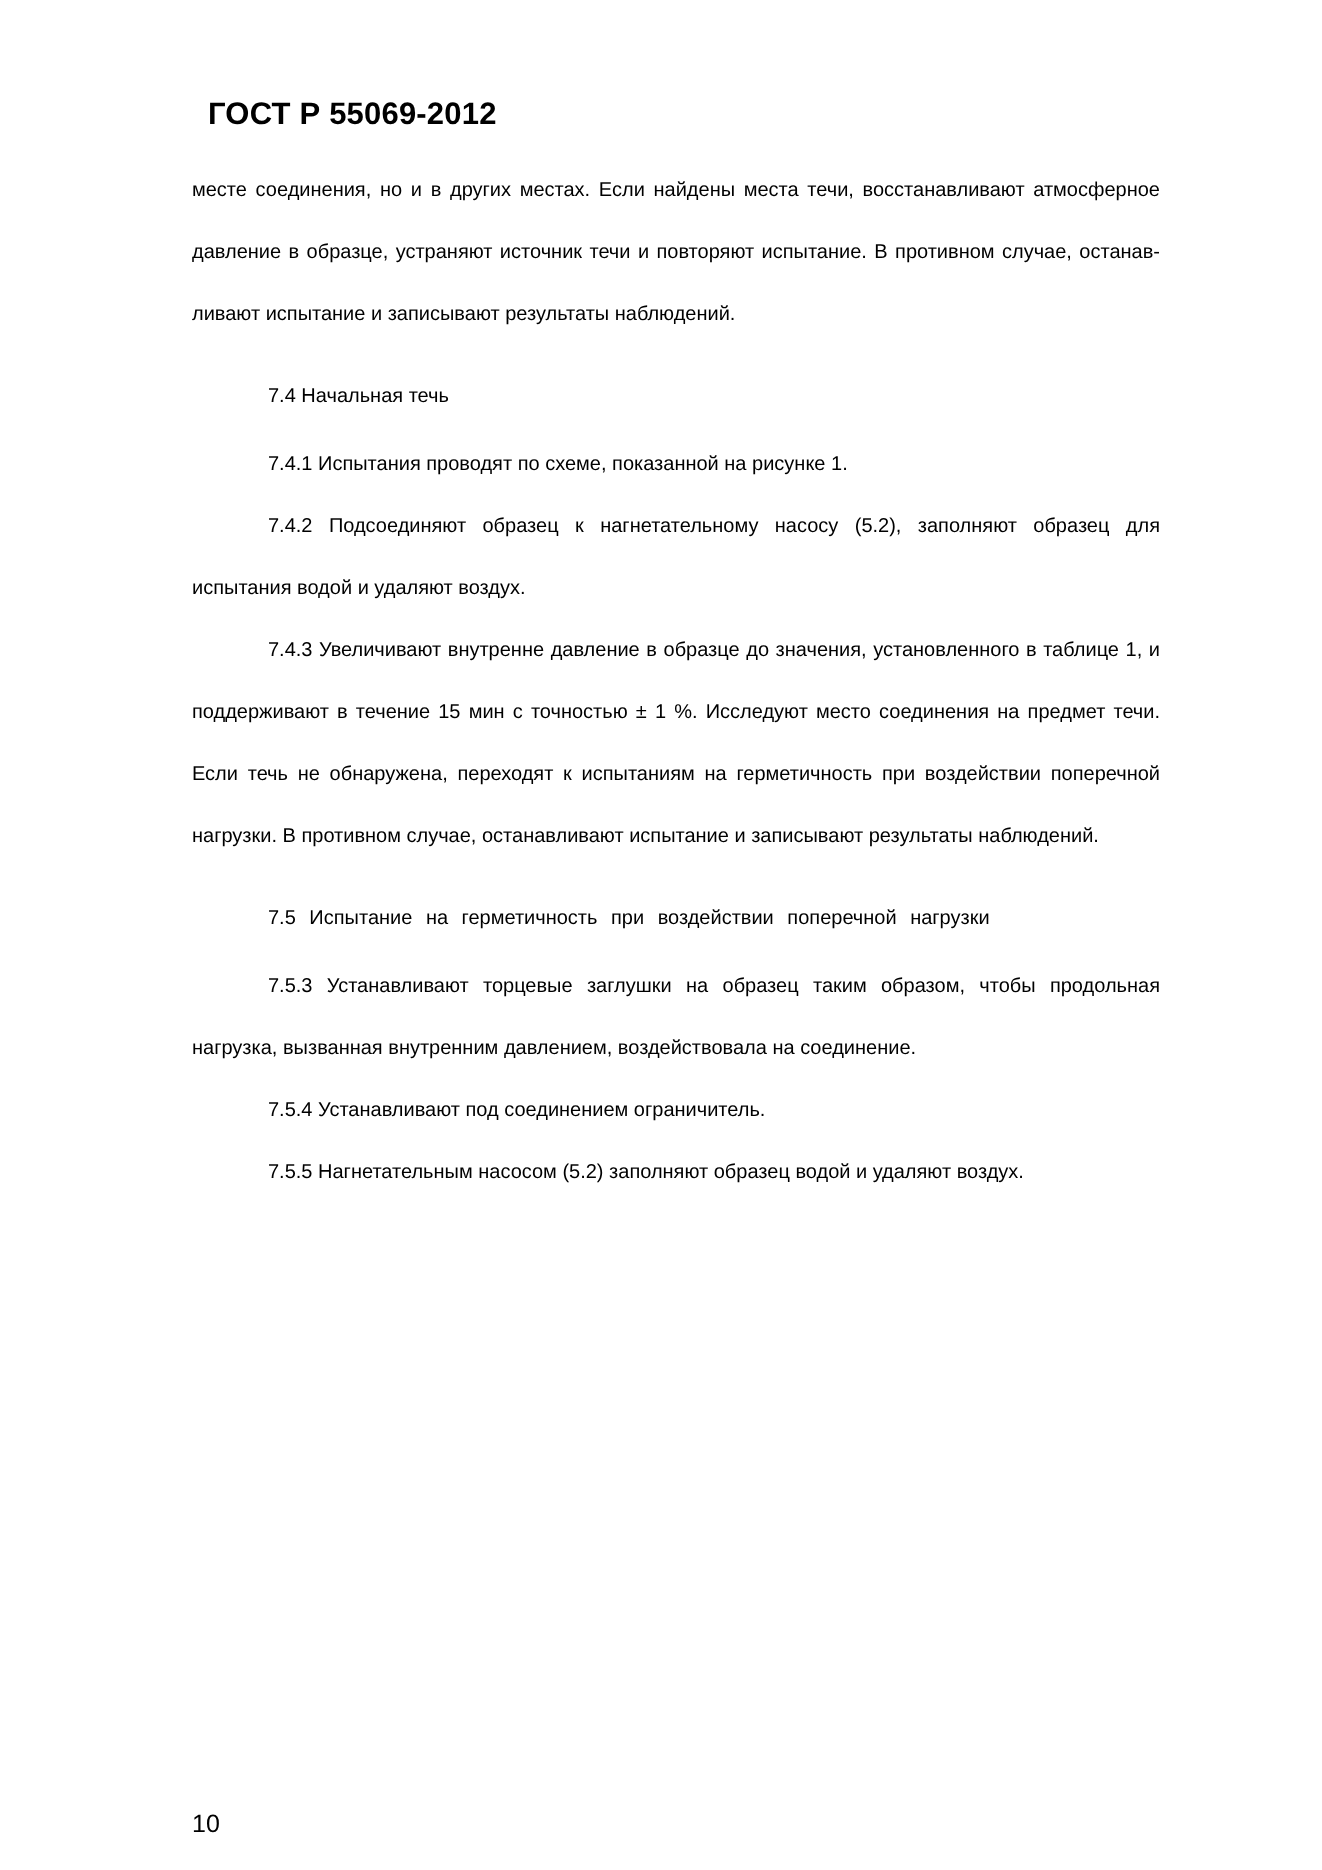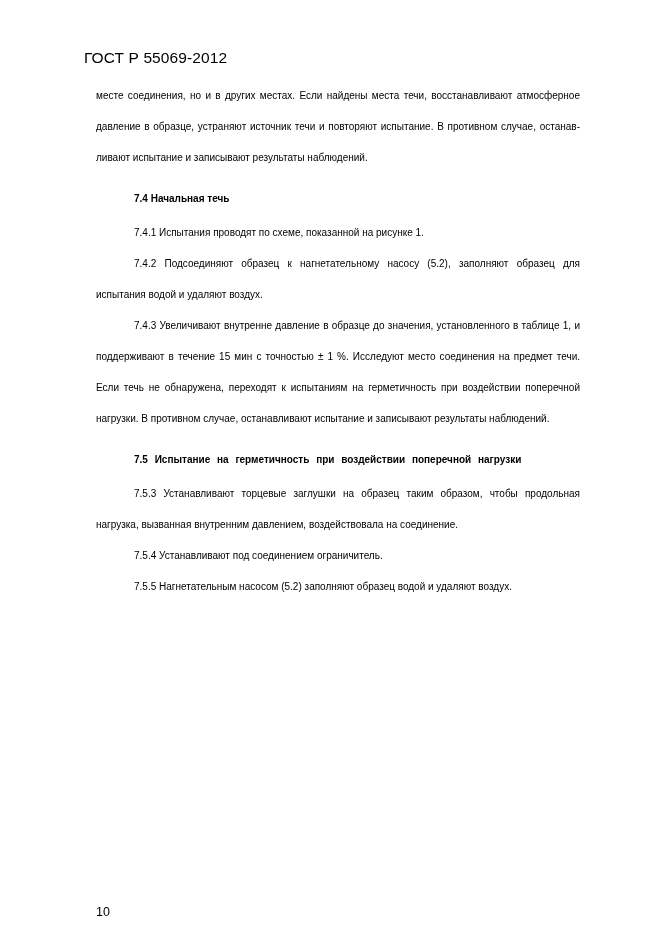--- a/index.html
+++ b/index.html
@@ -10,24 +10,24 @@
     body {
       width: 661px;
       height: 935px;
       position: relative;
       overflow: hidden;
       font-family: "Liberation Sans", sans-serif;
       color: #000000;
     }
     .doc-header {
       position: absolute;
-      left: 84px;
+      left: 104px;
       top: 49px;
       font-size: 15.5px;
-      font-weight: normal;
+      font-weight: bold;
       letter-spacing: 0.1px;
       white-space: nowrap;
     }
     .body-text {
       position: absolute;
       left: 96px;
       top: 80px;
       width: 484px;
       font-size: 10px;
       line-height: 31px;
@@ -36,21 +36,21 @@
       margin: 0;
       text-align: justify;
       text-align-last: left;
       hyphens: manual;
     }
     .p.indent {
       text-indent: 38px;
     }
     .heading {
       margin: 5px 0 3px 0;
-      font-weight: bold;
+      font-weight: normal;
       text-indent: 38px;
       text-align: justify;
     }
     .heading.single {
       text-align-last: left;
     }
     .heading.multi {
       text-align-last: left;
       word-spacing: 4px;
     }

